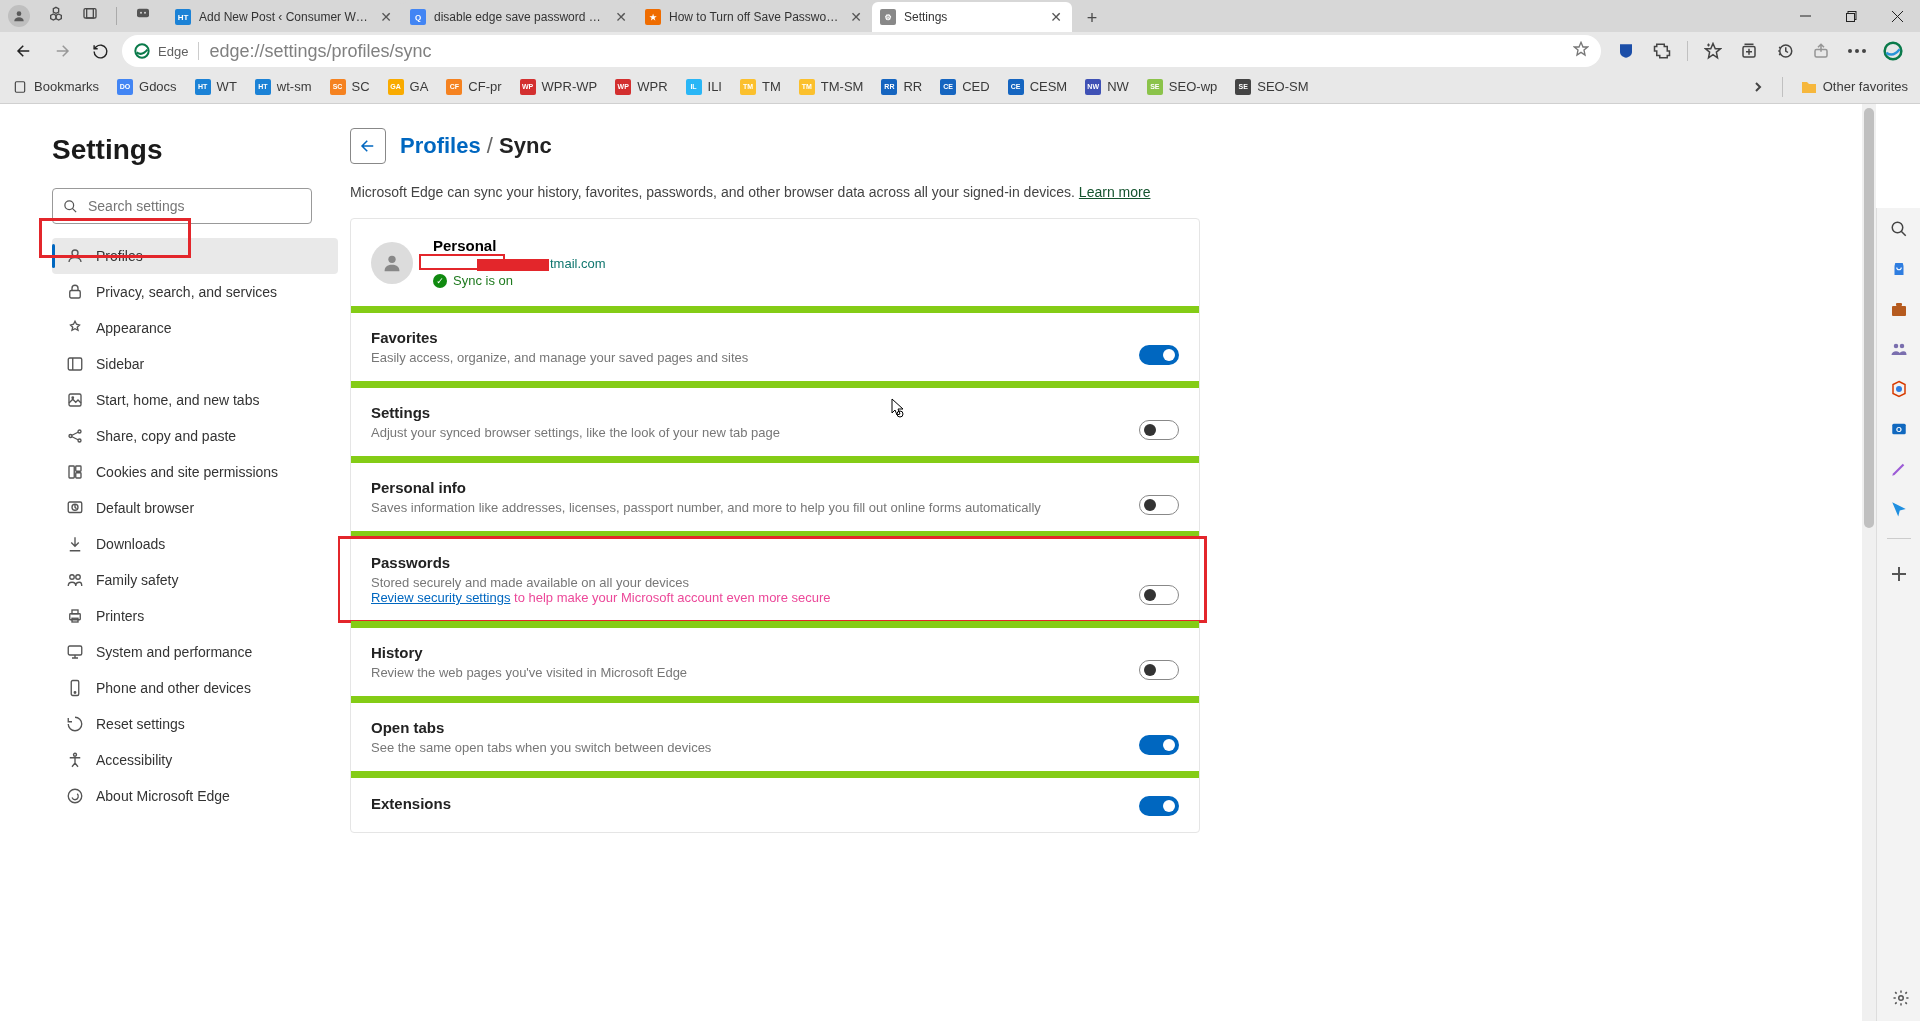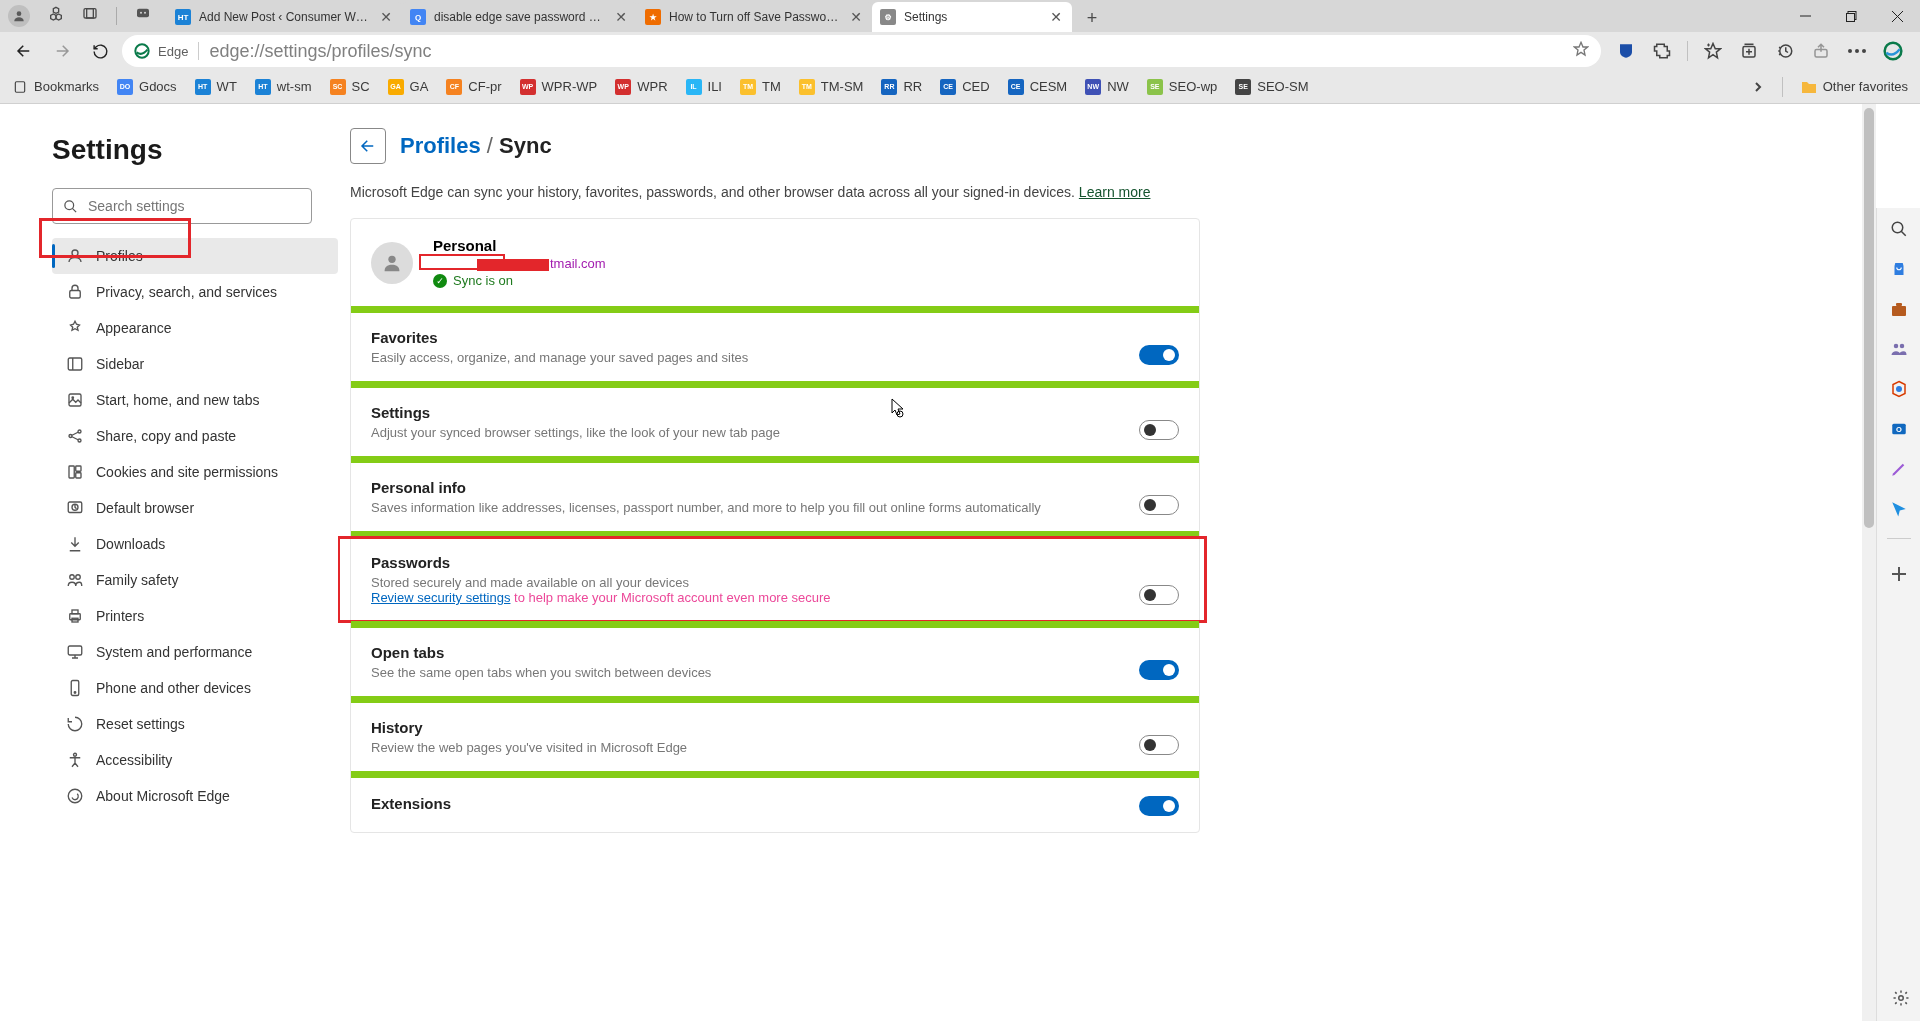--- a/index.html
+++ b/index.html
@@ -67,21 +67,21 @@
 .bc-sep { color: #666; font-weight: 400; }
 .bc-cur { color: #222; }
 .intro { font-size: 14px; color: #444; margin-bottom: 18px;}
 .intro a { color: #14532d; text-decoration: underline; }
 
 .card { border: 1px solid #e5e5e5; border-radius: 4px; background: #fff; }
 .profile-row { display: flex; align-items: center; padding: 18px 20px; gap: 20px; }
 .avatar { width: 42px; height: 42px; border-radius: 50%; background: #dcdcdc; display:flex; align-items:center; justify-content:center; color:#888;}
 .pinfo .pname { font-size: 15px; font-weight: 600; position: relative;}
 .red-underline { position:absolute; left:-14px; top:17px; width:86px; height:16px; border:2px solid #e3262b; }
-.pinfo .pemail { font-size: 13px; color: #a21caf; margin: 2px 0; position:relative;padding-left:44px;}
+.pinfo .pemail { font-size: 13px; color: #0f766e; margin: 2px 0; position:relative;padding-left:44px;}
 .email-redact { display:inline-block; width:72px; height:12px; background:#e3262b; vertical-align:middle; margin-right:1px;}
 .pinfo .pstatus { font-size: 13px; color: #1f7a1f; display:flex; align-items:center; gap:6px;}
 .pinfo .pstatus .dot { width:14px; height:14px; border-radius:50%; background:#108a10; display:flex; align-items:center; justify-content:center; color:#fff; font-size:9px;}
 
 .sync-row { display: flex; align-items: flex-end; padding: 16px 20px; border-top: 7px solid #84cc16; position:relative; }
 .sync-text { flex: 1; }
 .sync-title { font-size: 15px; font-weight: 600; color: #222; margin-bottom: 4px;}
 .sync-desc { font-size: 13px; color: #777; }
 .sync-desc a { color:#0067c0; text-decoration: underline;}
 .after-link { color:#ec4899; }
@@ -615,34 +615,34 @@
       <div class="sync-title">Passwords</div>
       <div class="sync-desc">Stored securely and made available on all your devices<br><a href="#">Review security settings</a><span class="after-link"> to help make your Microsoft account even more secure</span></div>
     </div>
     <div class="toggle off">
                 <div class="knob"></div>
               </div>
             </div>
             <div class="sync-row">
 
     <div class="sync-text">
+      <div class="sync-title">History</div>
+      <div class="sync-desc">Review the web pages you've visited in Microsoft Edge</div>
+    </div>
+    <div class="toggle off">
+                <div class="knob"></div>
+              </div>
+            </div>
+            <div class="sync-row">
+
+    <div class="sync-text">
       <div class="sync-title">Open tabs</div>
       <div class="sync-desc">See the same open tabs when you switch between devices</div>
     </div>
     <div class="toggle on">
-                <div class="knob"></div>
-              </div>
-            </div>
-            <div class="sync-row">
-
-    <div class="sync-text">
-      <div class="sync-title">History</div>
-      <div class="sync-desc">Review the web pages you've visited in Microsoft Edge</div>
-    </div>
-    <div class="toggle off">
                 <div class="knob"></div>
               </div>
             </div>
             <div class="sync-row">
 
     <div class="sync-text">
       <div class="sync-title">Extensions</div>
       <div class="sync-desc"></div>
     </div>
     <div class="toggle on">

